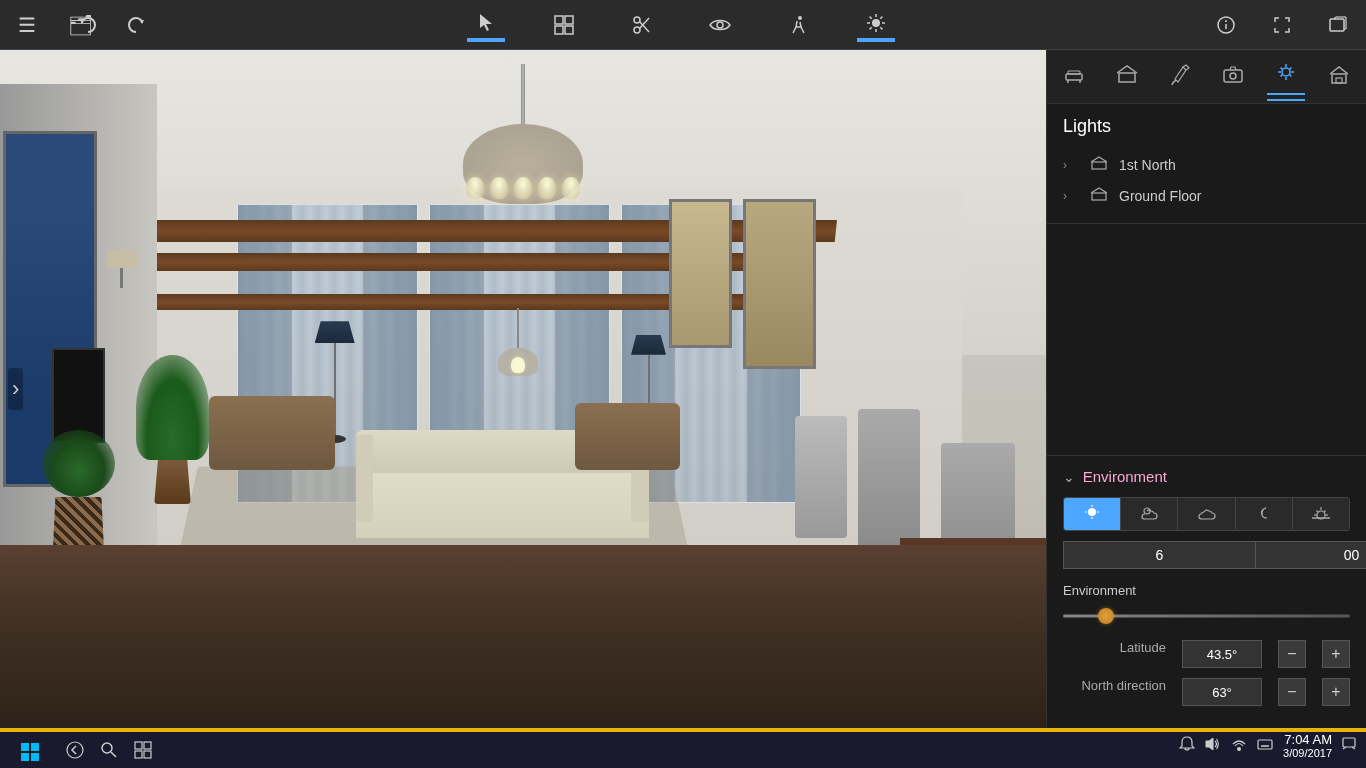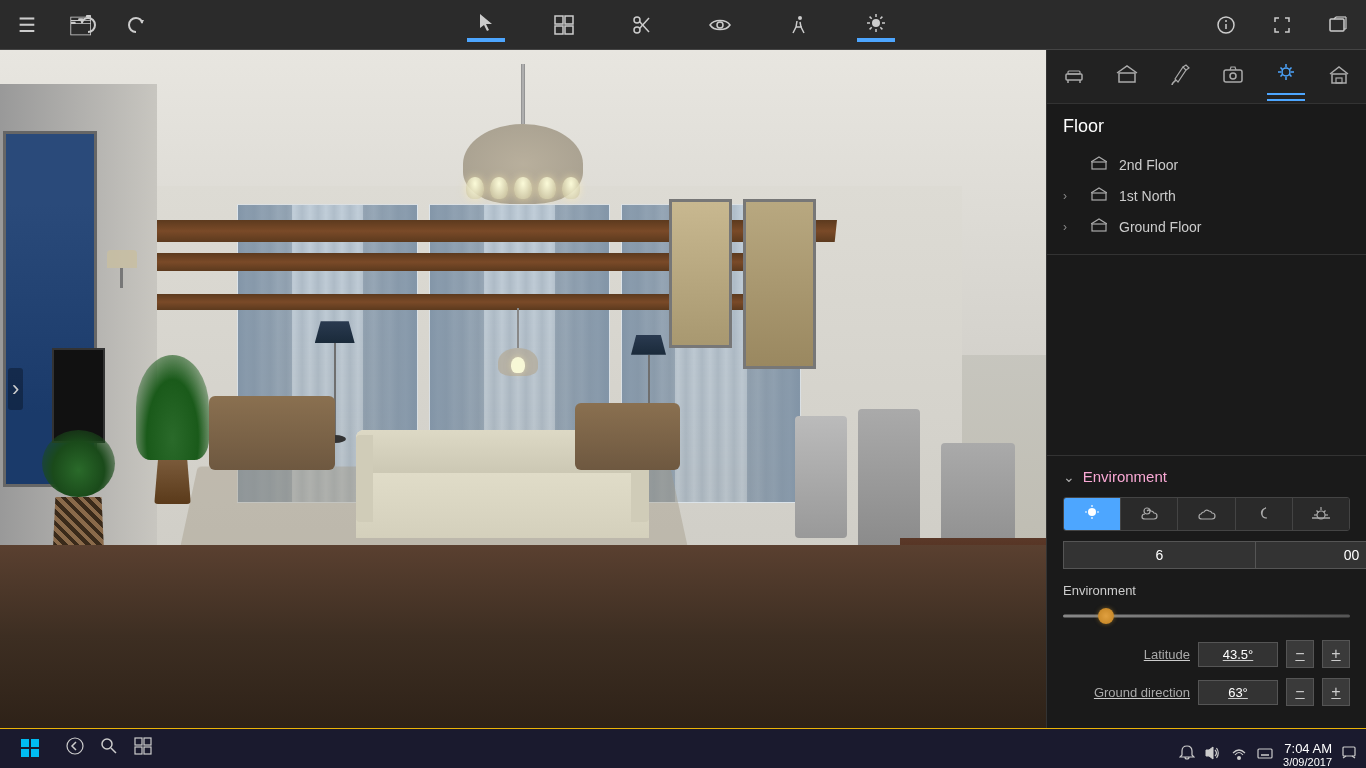--- a/index.html
+++ b/index.html
@@ -284,41 +284,41 @@
     .slider-thumb {
       position: absolute; top: 50%; transform: translate(-50%, -50%);
       width: 16px; height: 16px;
       background: radial-gradient(circle, #e0a040 0%, #c08020 100%);
       border-radius: 50%; cursor: pointer;
       box-shadow: 0 0 4px rgba(200,150,50,0.5);
     }
 
     
     .coord-row {
-      display: flex; align-items: center; margin-bottom: 10px; gap: 8px; text-decoration: underline;
+      display: flex; margin-bottom: 10px; gap: 16px;
     }
     .coord-label {
       color: #aaa; font-size: 13px; flex: 1; text-align: right;
     }
     .coord-input {
       background: #333; border: 1px solid #555; color: #fff;
       padding: 4px 8px; font-size: 13px; width: 80px; text-align: center;
     }
     .coord-minus, .coord-plus {
       width: 28px; height: 28px; background: #3a3a3a;
       border: 1px solid #555; color: #ccc; text-align: center;
       line-height: 26px; cursor: pointer; font-size: 16px;
       display: flex; align-items: center; justify-content: center;
     }
 
     
     #taskbar {
       position: absolute; bottom: 0; left: 0; right: 0; height: 40px;
-      background: #1a1a2e; display: flex; align-items: flex-end;
-      border-top: 1px solid #eab308;
+      background: #1a1a2e; display: flex; align-items: flex-start;
+      border-top: 4px solid #eab308;
     }
     .taskbar-left {
       display: flex; align-items: center; padding: 0 10px; gap: 16px;
     }
     .taskbar-center { flex: 1; display: flex; align-items: center; justify-content: center; gap: 20px; }
     .taskbar-right {
       display: flex; align-items: center; padding: 0 10px; gap: 10px;
     }
     .taskbar-icon { color: #ccc; font-size: 16px; cursor: pointer; }
     .taskbar-clock { color: #fff; font-size: 12px; text-align: right; }
@@ -592,33 +592,23 @@
     <div class="panel-tool-btn">
       <svg width="22" height="22" viewBox="0 0 22 22">
           <rect x="4" y="11" width="14" height="9" stroke="#aaa" stroke-width="1.5" fill="none"></rect>
           <polyline points="2,11 11,4 20,11" stroke="#aaa" stroke-width="1.5" fill="none"></polyline>
           <rect x="8" y="15" width="6" height="5" stroke="#aaa" stroke-width="1.2" fill="none"></rect>
         </svg>
     </div>
   </div>
 
   <div id="lights-section">
-    <div id="lights-title">Floor</div>
-
-
-    <div class="light-item">
-      <div class="light-expand">&nbsp;</div>
-      <div class="light-icon">
-        <svg width="16" height="16" viewBox="0 0 16 16">
-            <rect x="1" y="7" width="14" height="7" stroke="#aaa" stroke-width="1.2" fill="none"></rect>
-            <polyline points="0,7 8,2 16,7" stroke="#aaa" stroke-width="1.2" fill="none"></polyline>
-          </svg>
-      </div>
-      <div class="light-label">2nd Floor</div>
-    </div>
+    <div id="lights-title">Lights</div>
+
+
 
     <div class="light-item">
       <div class="light-expand" style="color:#888;font-size:12px;">›</div>
       <div class="light-icon">
         <svg width="16" height="16" viewBox="0 0 16 16">
             <rect x="1" y="7" width="14" height="7" stroke="#aaa" stroke-width="1.2" fill="none"></rect>
             <polyline points="0,7 8,2 16,7" stroke="#aaa" stroke-width="1.2" fill="none"></polyline>
           </svg>
       </div>
       <div class="light-label">1st North</div>
@@ -696,21 +686,21 @@
     </div>
 
     <div class="coord-row">
       <div class="coord-label">Latitude</div>
       <input class="coord-input" type="text" value="43.5°" style="">
       <div class="coord-minus">−</div>
       <div class="coord-plus">+</div>
     </div>
 
     <div class="coord-row">
-      <div class="coord-label">Ground direction</div>
+      <div class="coord-label">North direction</div>
       <input class="coord-input" type="text" value="63°" style="">
       <div class="coord-minus">−</div>
       <div class="coord-plus">+</div>
     </div>
   </div>
 </div>
 
 <div id="taskbar">
   <div class="taskbar-left">
 

